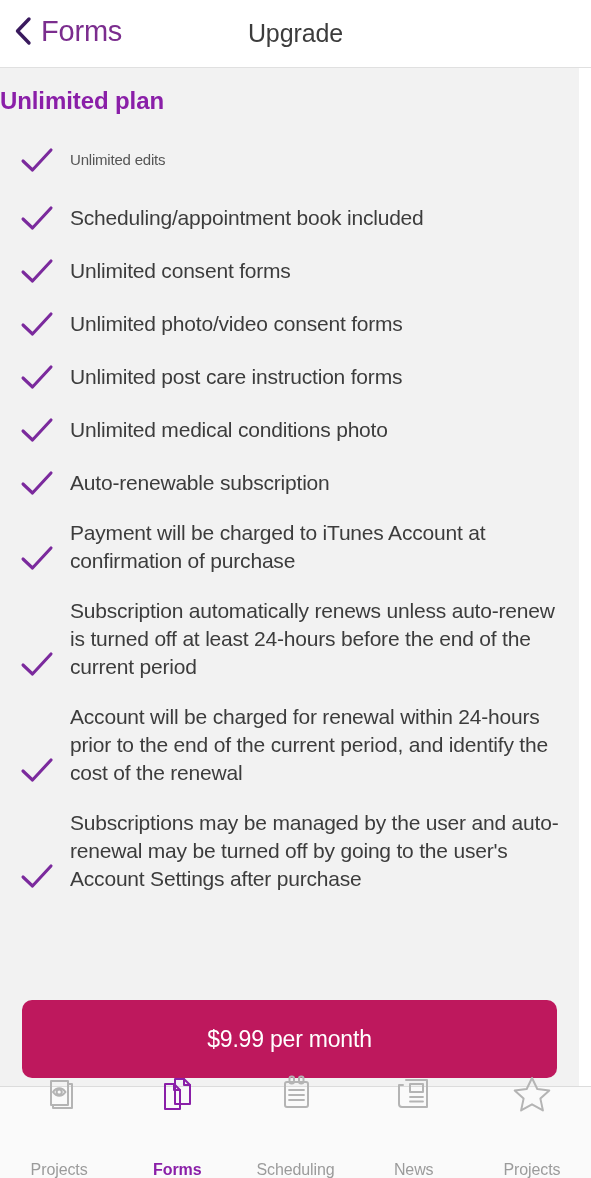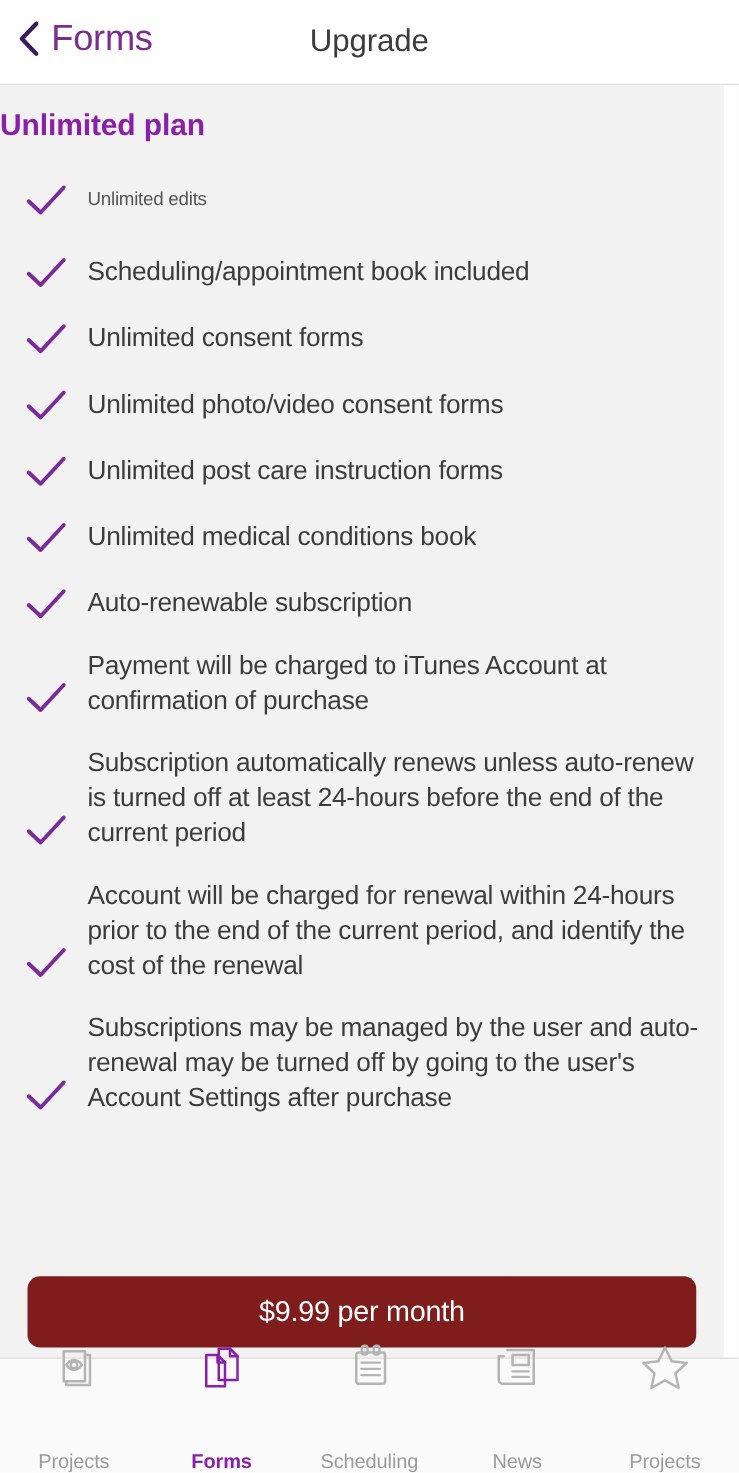--- a/index.html
+++ b/index.html
@@ -57,21 +57,21 @@
   .ftext {
     font-size:21px; color:#3c3c3c; line-height:28px; letter-spacing:-0.2px;
   }
   .feature.small .ftext { font-size:15px; color:#555555; line-height:20px; }
   .feature.small { margin-bottom:24px; }
   .feature.multi { margin-bottom:22px;align-items:flex-end; }
 
   
   .cta-wrap { position:absolute; left:0; bottom:8px; width:579px; padding:0 22px; }
   .cta {
-    width:100%; height:57px; background:#7f1d1d; border:none; border-radius:10px;
+    width:100%; height:78px; background:#be185d; border:none; border-radius:10px;
     color:#ffffff; font-size:23px; font-family:"Liberation Sans", sans-serif;
     letter-spacing:-0.2px; cursor:pointer;
     display:flex; align-items:center; justify-content:center;
   }
 
   
   .tabbar {
     position:absolute; bottom:0; left:0; width:591px; height:92px;
     background:#FAFAFA; border-top:1px solid #dcdcdc;
     display:flex; align-items:flex-start;
@@ -147,21 +147,21 @@
               </svg>
             </div>
             <div class="ftext">Unlimited post care instruction forms</div>
           </div>
           <div class="feature">
             <div class="check">
               <svg width="34" height="28" viewBox="0 0 34 28">
   <polyline points="3,15 12.5,24 31,4" fill="none" stroke="#7B2A9D" stroke-width="3.1" stroke-linecap="round" stroke-linejoin="round"></polyline>
               </svg>
             </div>
-            <div class="ftext">Unlimited medical conditions book</div>
+            <div class="ftext">Unlimited medical conditions photo</div>
           </div>
           <div class="feature">
             <div class="check">
               <svg width="34" height="28" viewBox="0 0 34 28">
   <polyline points="3,15 12.5,24 31,4" fill="none" stroke="#7B2A9D" stroke-width="3.1" stroke-linecap="round" stroke-linejoin="round"></polyline>
               </svg>
             </div>
             <div class="ftext">Auto-renewable subscription</div>
           </div>
           <div class="feature multi">

